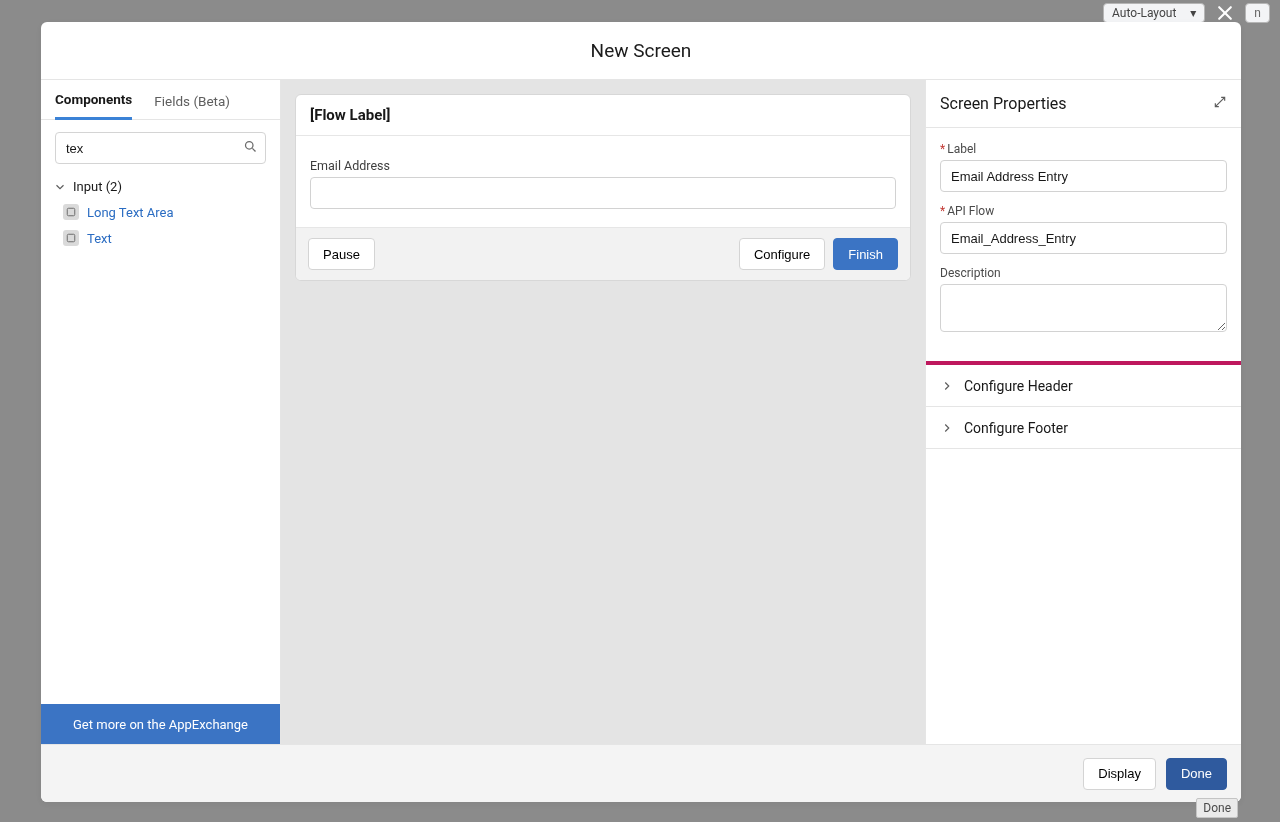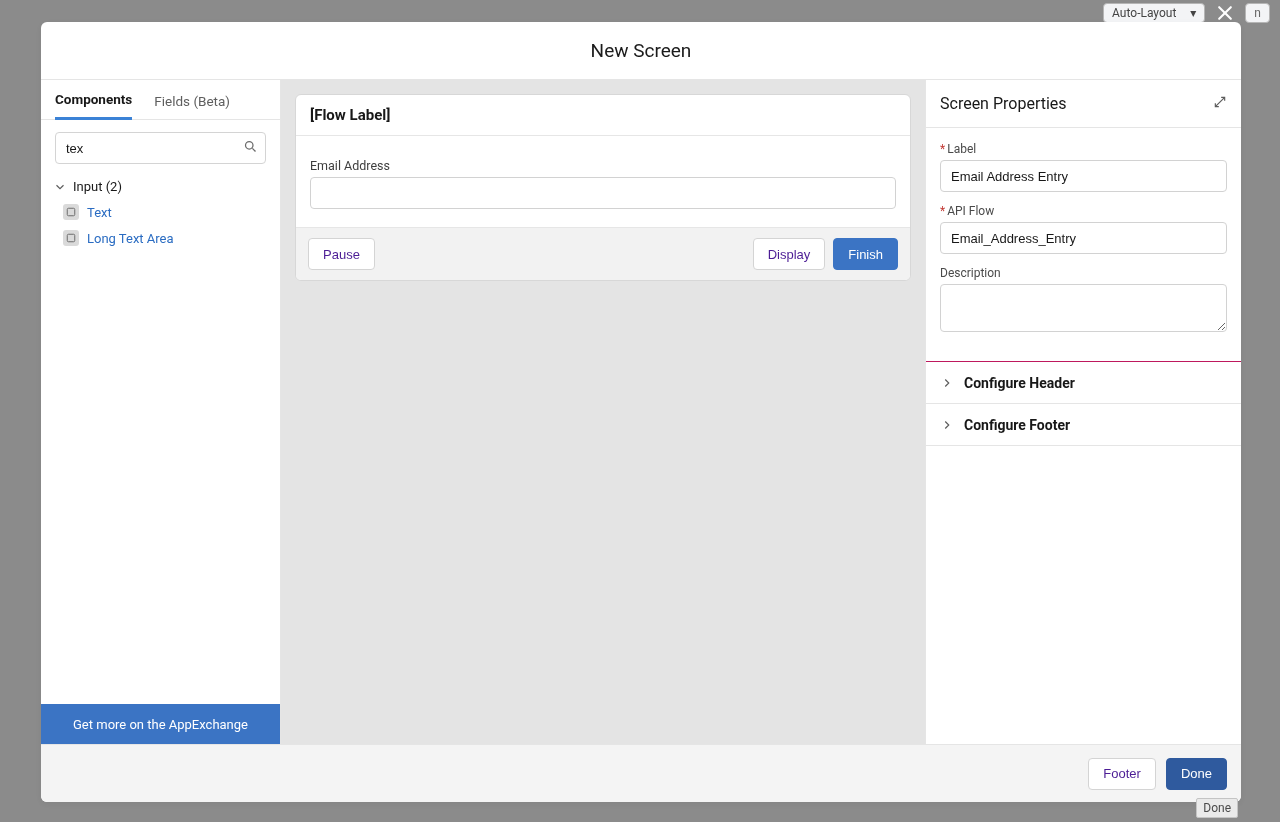--- a/index.html
+++ b/index.html
@@ -218,21 +218,21 @@
     padding: 10px 12px;
     display: flex; align-items: center; justify-content: space-between;
   }
   .btn {
     height: 32px;
     padding: 0 14px;
     border: 1px solid #d4d4d4;
     border-radius: 4px;
     background: #fff;
     font-size: 13px;
-    color: #4c1d95;
+    color: #000000;
     cursor: pointer;
     display:inline-flex;align-items:center;
   }
   .btn.brand {
     background: #3b74c4;
     border-color: #3b74c4;
     color: #fff;
   }
   .btn.dark {
     background: #2f5a9e;
@@ -261,22 +261,21 @@
   .form-label { font-size: 12px; color: #4a4a4a; margin-bottom: 4px; display:flex; gap:2px; }
   .req { color: #c23934; }
   .form-input {
     width:100%; height:32px;
     border:1px solid #d2d2d2; border-radius:4px;
     padding:0 10px; font-size:13px;
     color:#181818;
   }
   textarea.form-input { height:48px; padding:6px 10px; resize: both; }
   .accordion {
-    border-top: 1px solid #be185d;
-    font-weight: bold;
+    border-top: 4px solid #be185d;
   }
   .acc-item {
     border-bottom: 1px solid #e5e5e5;
     height: 42px;
     display:flex;align-items:center;gap:10px;
     padding: 0 14px;
     font-size: 14px;
     color: #181818;
     cursor:pointer;
   }
@@ -345,29 +344,29 @@
             </span>
             <span>Input (2)</span>
           </div>
           <div class="tree-items">
             <div class="tree-item">
               <span class="ti-icon">
                 <svg viewBox="0 0 16 16">
                     <rect x="2" y="2" width="12" height="12" rx="2"></rect>
                   </svg>
               </span>
-              <span>Text</span>
+              <span>Long Text Area</span>
             </div>
             <div class="tree-item">
               <span class="ti-icon">
                 <svg viewBox="0 0 16 16">
                     <rect x="2" y="2" width="12" height="12" rx="2"></rect>
                   </svg>
               </span>
-              <span>Long Text Area</span>
+              <span>Text</span>
             </div>
           </div>
         </div>
 
       </div>
 
       <div class="appexchange">
         <span>Get more on the AppExchange</span>
       </div>
     </div>
@@ -378,21 +377,21 @@
         <div class="card-body">
           <div class="field-label">Email Address</div>
           <input class="field-input" type="text" value="" style="">
         </div>
         <div class="card-foot">
           <button class="btn">
               <span>Pause</span>
             </button>
           <div style="display:flex;gap:8px;">
             <button class="btn">
-                <span>Display</span>
+                <span>Configure</span>
               </button>
             <button class="btn brand">
                 <span>Finish</span>
               </button>
           </div>
         </div>
       </div>
     </div>
 
     <div class="right-panel">
@@ -445,21 +444,21 @@
           </span>
           <span>Configure Footer</span>
         </div>
       </div>
     </div>
 
   </div>
 
   <div class="modal-footer">
     <button class="btn">
-        <span>Footer</span>
+        <span>Display</span>
       </button>
     <button class="btn dark">
         <span>Done</span>
       </button>
   </div>
 
 </div>
 
 <div class="tooltip">Done</div>
 

